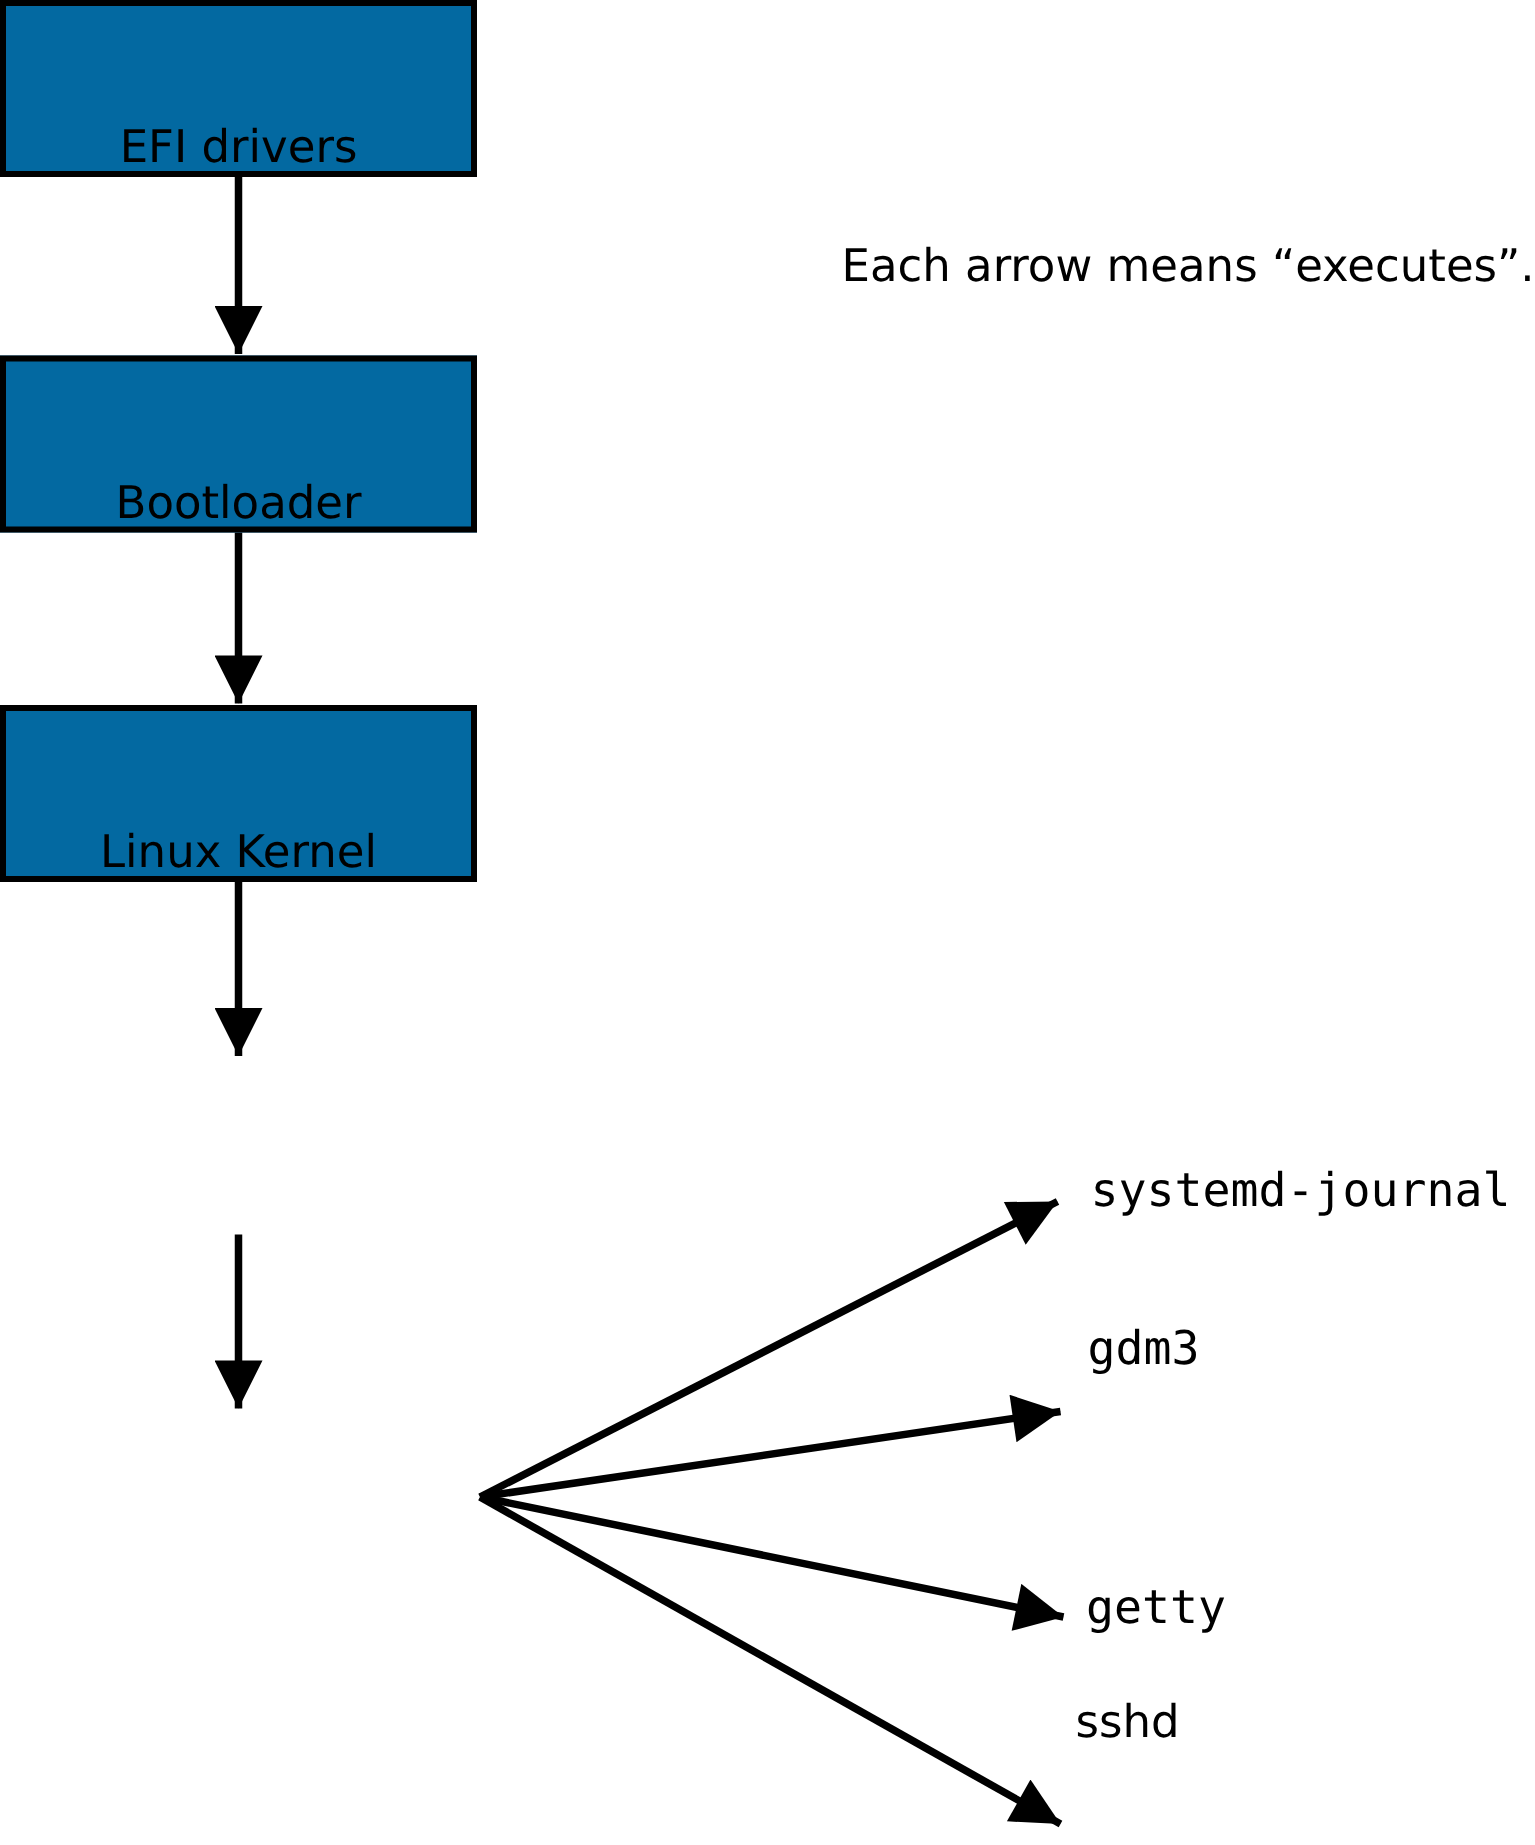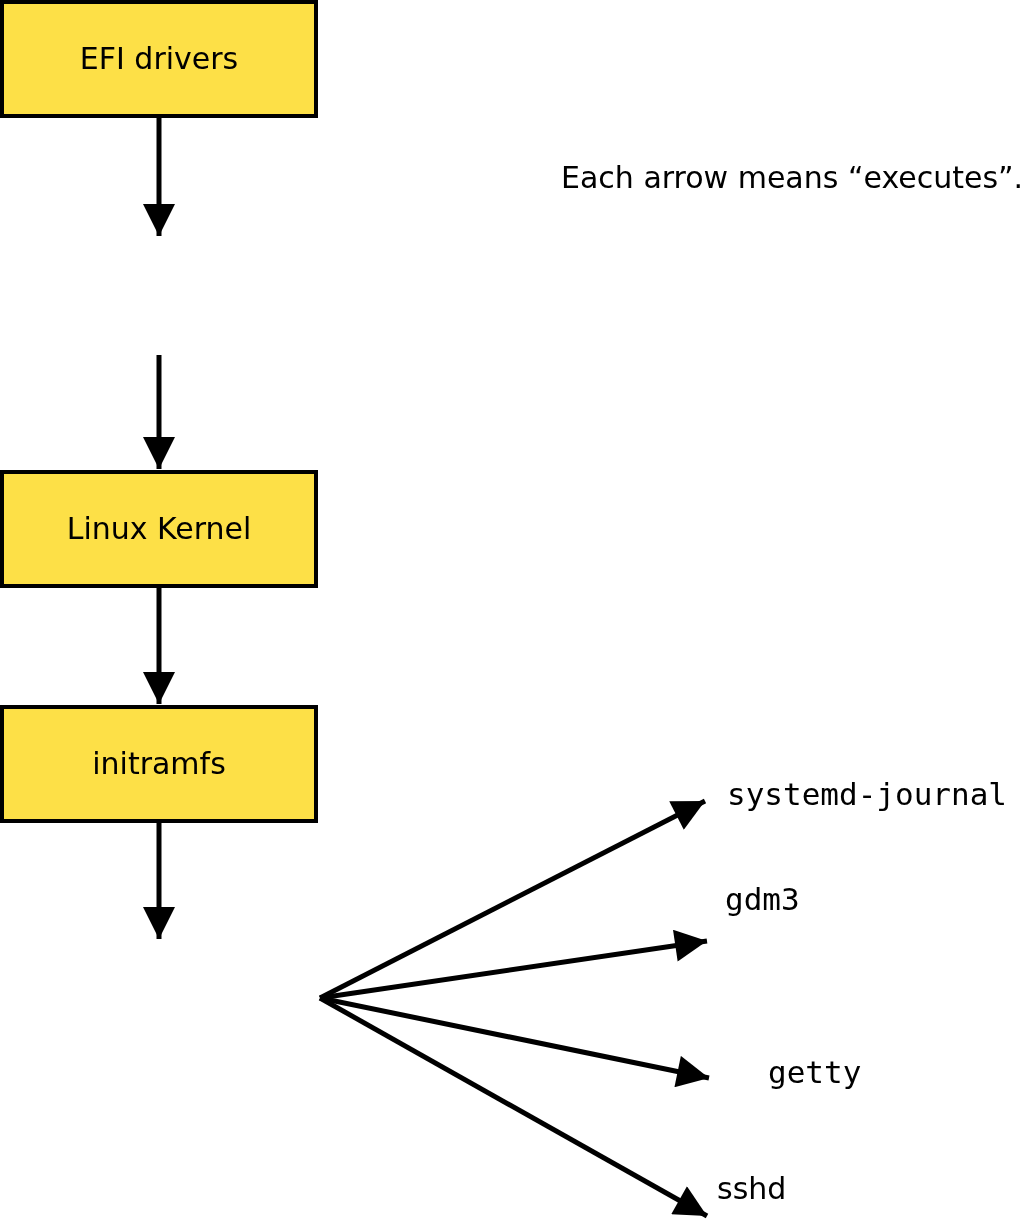--- a/index.html
+++ b/index.html
@@ -23,23 +23,23 @@
     width: 1023px;
     height: 1230px;
     z-index: 1;
   }
   .node-box {
     position: absolute;
     left: 0;
     width: 310px;
     height: 110px;
     border: 4px solid #000000;
-    background: #fde047;
+    background: #0369a1;
     display: flex;
-    align-items: center;
+    align-items: flex-end;
     justify-content: center;
     z-index: 2;
   }
   .node-box .node-label {
     font-size: 30px;
     line-height: 1;
     white-space: nowrap;
   }
   .box-efi        { top: 0px; }
   .box-bootloader { top: 237px; }
@@ -57,22 +57,22 @@
     font-family: "DejaVu Sans Mono", monospace;
     font-size: 31px;
     text-align: center;
   }
   .sans {
     font-family: "DejaVu Sans", sans-serif;
     font-size: 30px;
   }
   .label-journal { left: 727px; top: 779px; }
   .label-gdm3    { left: 725px; top: 884px; }
-  .label-getty   { left: 724px; top: 1057px; margin-left: 44px; }
-  .label-sshd    { left: 717px; top: 1134px; margin-top: 40px; }
+  .label-getty   { left: 724px; top: 1057px; }
+  .label-sshd    { left: 717px; top: 1134px; }
 
   .annotation {
     position: absolute;
     left: 561px;
     top: 163px;
     font-size: 30px;
     line-height: 1;
     white-space: nowrap;
     z-index: 2;
   }
@@ -97,28 +97,28 @@
     <line x1="320" y1="998" x2="705" y2="801" stroke="#000000" stroke-width="5" marker-end="url(#ah)"></line>
     <line x1="320" y1="998" x2="707" y2="941" stroke="#000000" stroke-width="5" marker-end="url(#ah)"></line>
     <line x1="320" y1="998" x2="709" y2="1078" stroke="#000000" stroke-width="5" marker-end="url(#ah)"></line>
     <line x1="320" y1="998" x2="707" y2="1216" stroke="#000000" stroke-width="5" marker-end="url(#ah)"></line>
   </svg>
 
   <div class="node-box box-efi">
     <span class="node-label">EFI drivers</span>
   </div>
 
+  <div class="node-box box-bootloader">
+    <span class="node-label">Bootloader</span>
+  </div>
 
   <div class="node-box box-kernel">
     <span class="node-label">Linux Kernel</span>
   </div>
 
-  <div class="node-box box-initramfs">
-    <span class="node-label">initramfs</span>
-  </div>
 
 
   <span class="spawn-label mono label-journal">systemd-journal</span>
   <span class="spawn-label mono label-gdm3">gdm3</span>
   <span class="spawn-label mono label-getty">getty</span>
   <span class="spawn-label sans label-sshd">sshd</span>
 
   <span class="annotation">Each arrow means “executes”.</span>
 
 </div>

